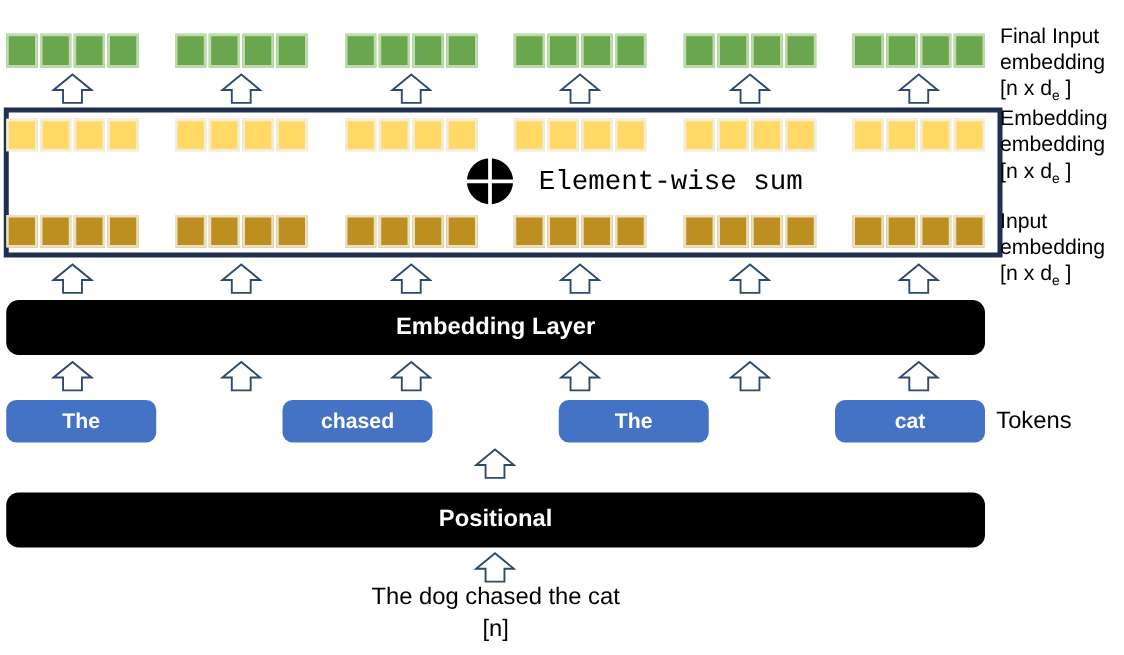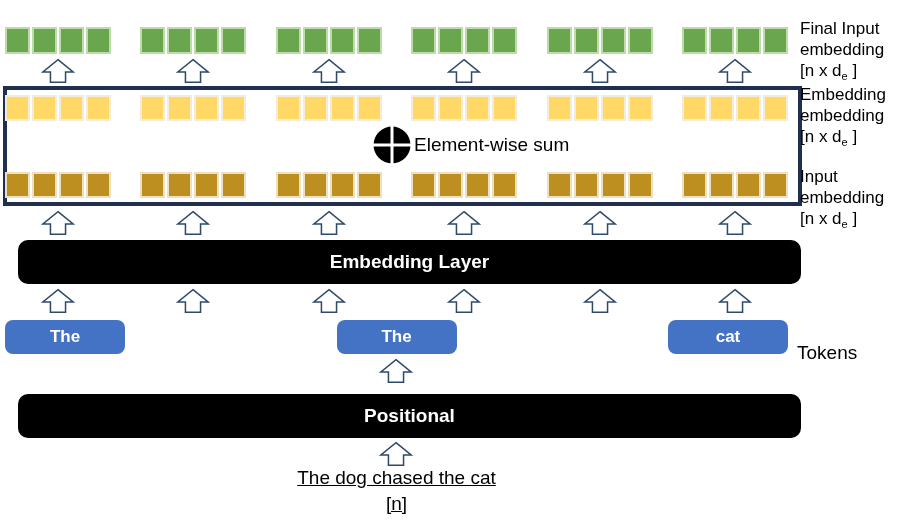--- a/index.html
+++ b/index.html
@@ -13,30 +13,30 @@
   .green-row  .sq { height:27px; background:var(--green);  border:2px solid var(--green-border); }
   .yellow-row .sq { height:26px; background:var(--yellow); border:2px solid var(--yellow-border); }
   .gold-row   .sq { height:26px; background:var(--gold);   border:2px solid var(--gold-border); }
   .cell { width:106px; display:flex; justify-content:center; }
   .arrow { width:34px; height:26px; display:block; }
   .arrow path { fill:#ffffff; stroke:var(--arrow-outline); stroke-width:1.6; stroke-linejoin:miter; }
   .navy-box { position:absolute; left:3px; top:86px; width:799px; height:120px;
     border:4px solid var(--navy); box-sizing:border-box; background:transparent; }
   .bar { position:absolute; left:5px; width:783px; height:44px; background:var(--bar-black);
     border-radius:10px; color:#fff; font-weight:bold; font-size:19px;
-    display:flex; align-items:center; justify-content:center;margin-left:13px; }
+    display:flex; align-items:center; justify-content:center; }
   .token { width:120px; height:34px; background:var(--blue); border-radius:8px; color:#fff;
     font-weight:bold; font-size:17px; display:flex; align-items:center; justify-content:center; }
   .side-label { position:absolute; left:800px; font-size:17px; line-height:21px; }
   .side-label sub { font-size:11px; }
   .sum-wrap { position:absolute; left:373px; top:126px; display:flex; align-items:center; }
   .sum-icon { width:38px; height:38px; display:block; }
-  .sum-text { font-size:19px; margin-left:3px; white-space:nowrap; }
-  .tokens-label { position:absolute; left:797px; top:326px; font-size:19px;margin-top:16px; }
-  .center-text { position:absolute; left:5px; width:783px; text-align:center; font-size:19px;text-decoration:underline; }
+  .sum-text { font-size:22px; margin-left:20px; white-space:nowrap;font-family:Liberation Mono, monospace; }
+  .tokens-label { position:absolute; left:797px; top:326px; font-size:19px; }
+  .center-text { position:absolute; left:5px; width:783px; text-align:center; font-size:19px; }
   .single-arrow { position:absolute; left:379px; }
 </style>
 </head>
 <body>
 
 <div class="canvas">
 
   <div class="flex-row green-row" style="top:27px">
     <div class="group">
         <span class="sq"></span>
@@ -261,20 +261,21 @@
       </div>
     <div class="cell">
         <svg class="arrow" viewBox="0 0 36 26">
           <path d="M18 1 L34 14 L26 14 L26 25 L10 25 L10 14 L2 14 Z"></path>
         </svg>
       </div>
   </div>
 
   <div class="flex-row" style="top:320px">
     <div class="token">The</div>
+    <div class="token">chased</div>
     <div class="token">The</div>
     <div class="token">cat</div>
   </div>
   <div class="tokens-label">Tokens</div>
 
   <div class="single-arrow" style="top:358px">
       <svg class="arrow" viewBox="0 0 36 26">
         <path d="M18 1 L34 14 L26 14 L26 25 L10 25 L10 14 L2 14 Z"></path>
       </svg>
     </div>

